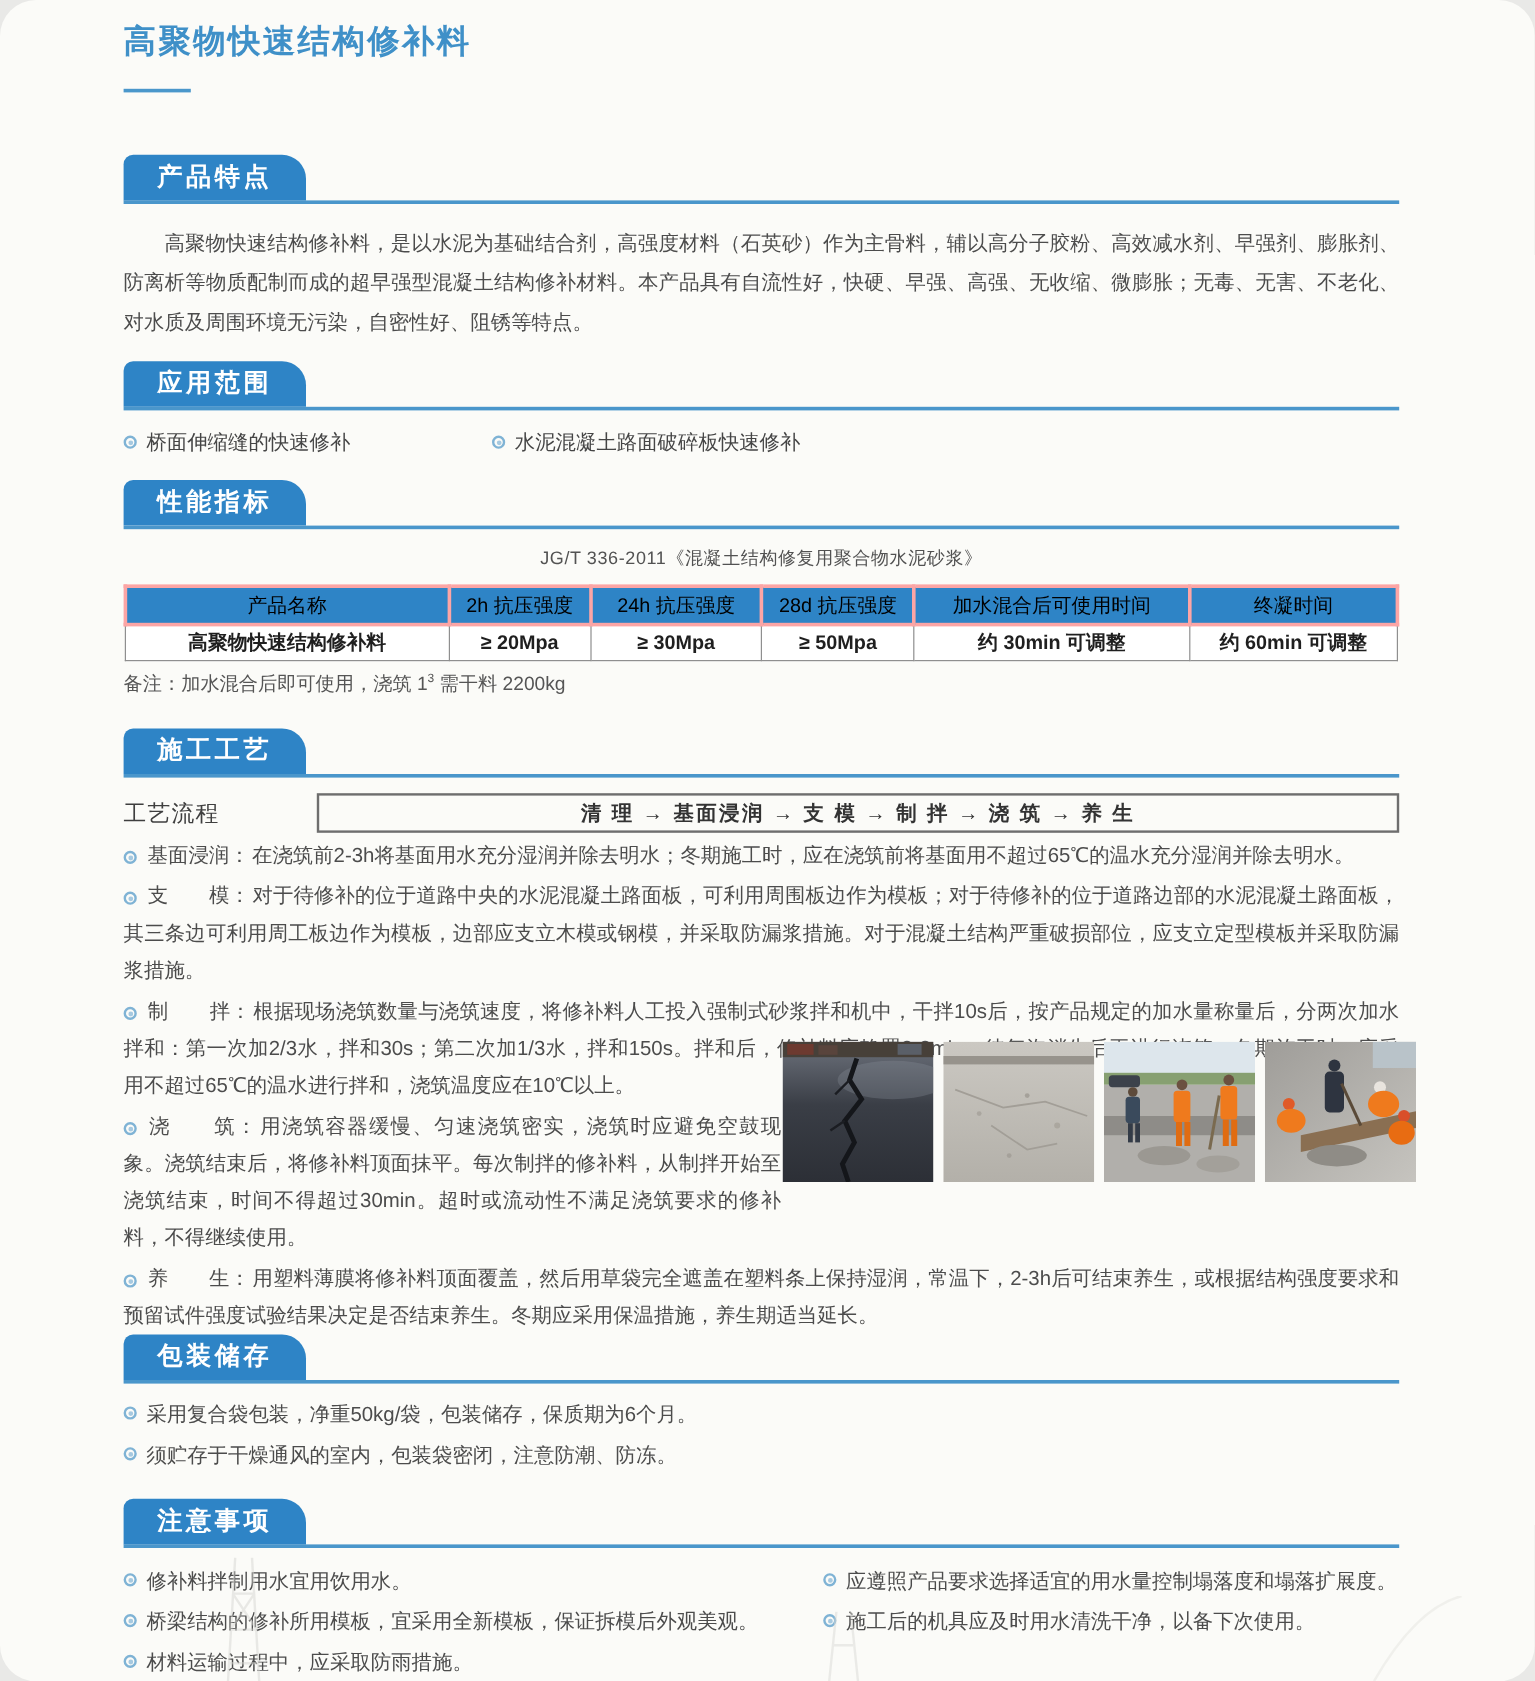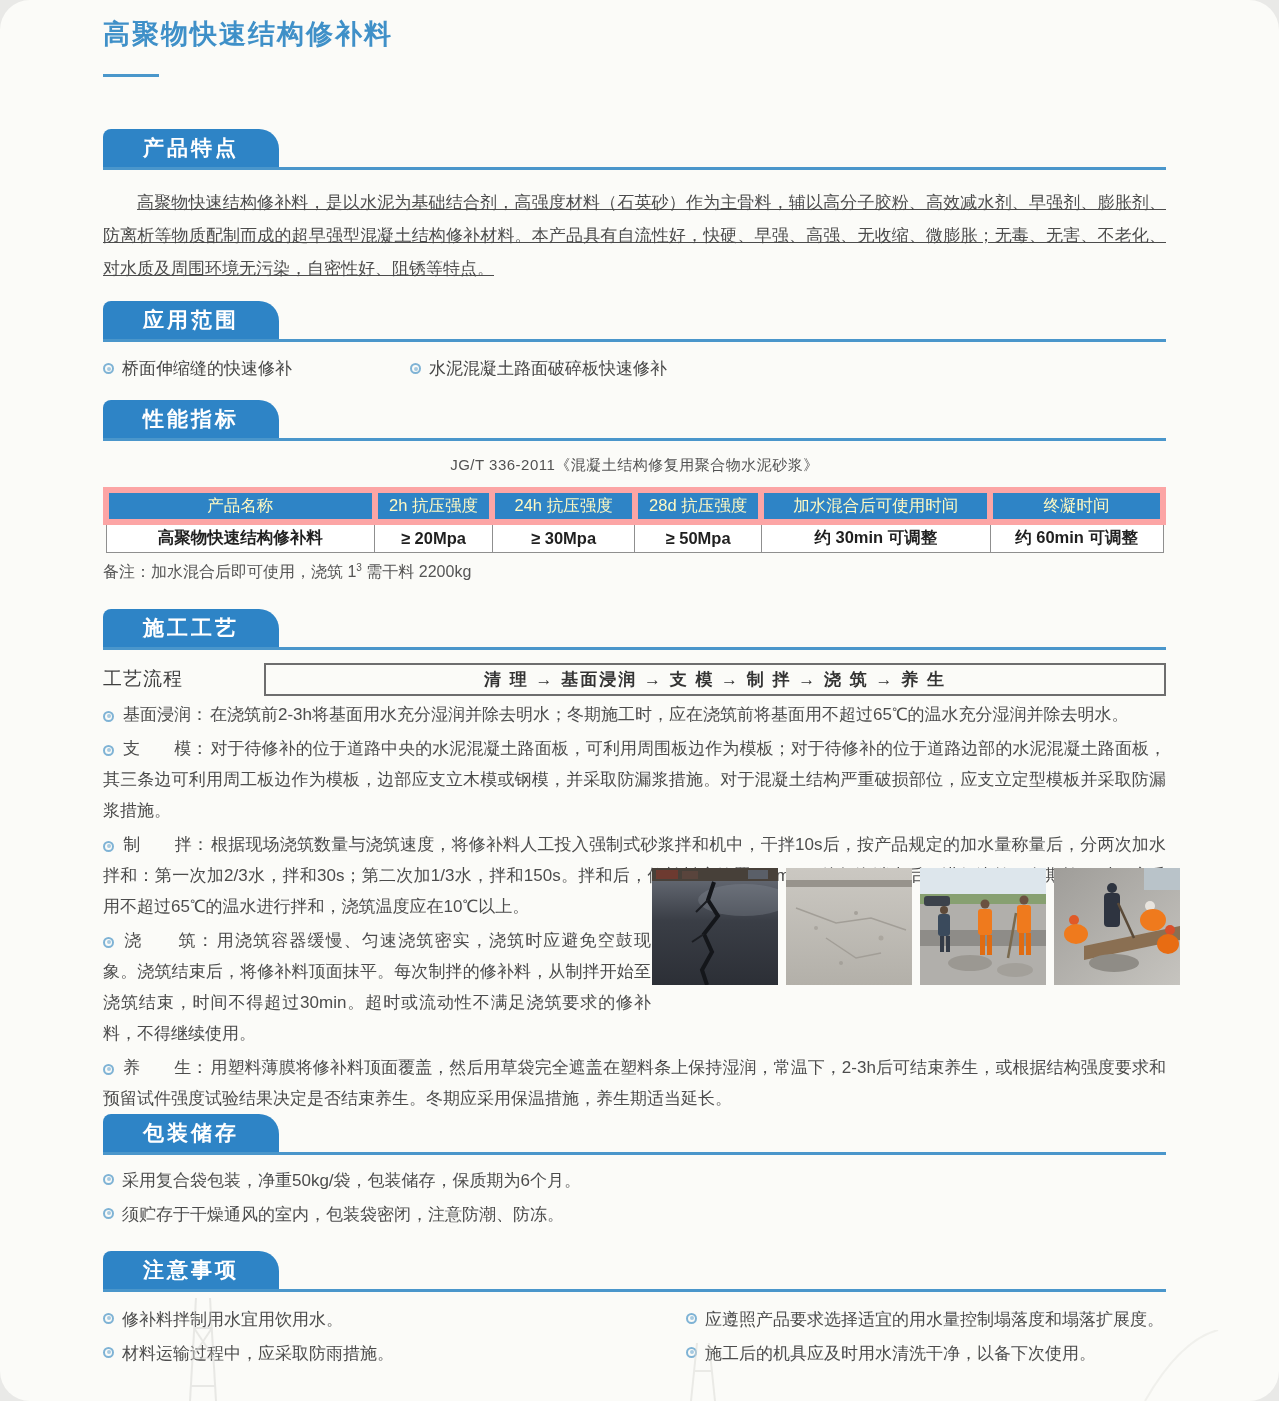--- a/index.html
+++ b/index.html
@@ -32,36 +32,36 @@
     border-bottom:3px solid #4a96cb;
     font-size:0;
   }
   .badge {
     display:inline-block;
     background:var(--accent);
     color:#fff;
     font-size:21px; font-weight:bold;
     letter-spacing:3px;
     line-height:38px;
-    padding:0 40px;
+    padding:0 28px;
     border-radius:8px 20px 0 0;
   }
   .mt-features { margin-top:52px; }
   .mt-apps { margin-top:16px; }
   .mt-perf { margin-top:20px; }
   .mt-constr { margin-top:26px; }
   .mt-pack { }
   .mt-notes { margin-top:20px;text-decoration:underline; }
 
   .body-text {
     margin-top:16px;
     font-size:17px; line-height:33px;
     text-align:justify;
   }
-  .indent { text-indent:2em;text-decoration:underline; }
+  .indent { text-indent:2em; }
 
   .blt {
     display:inline-block;
     vertical-align:-2px;
     width:11px; height:11px;
     border:2.5px solid var(--accent-light);
     border-radius:50%;
     position:relative;
     margin-right:8px;
     flex:none;
@@ -79,24 +79,24 @@
 
   .standard { margin-top:15px; text-align:center; font-size:15px; color:#525252; letter-spacing:0.5px; }
 
   table.perf {
     margin-top:12px;
     width:1063px;
     border-collapse:collapse;
   }
   table.perf th {
     background:var(--accent);
-    color:#fef9c3; font-weight:normal;
+    color:#000000; font-weight:normal;
     font-size:16.5px;
     height:32px;
-    border:6px solid #fca5a5;
+    border:3px solid #fca5a5;
     margin-left:35px;
   }
   table.perf td {
     background:#fff;
     color:#1f1f1f; font-weight:bold;
     font-size:16.5px;
     height:30px;
     text-align:center;
     border:1px solid #8f8f8f;
   }
@@ -238,20 +238,24 @@
       <span class="badge">注意事项</span>
     </div>
     <div class="notes-cols">
       <div class="notes-left">
         <div class="note-item">
             <span class="blt"></span>
             <span>修补料拌制用水宜用饮用水。</span>
           </div>
         <div class="note-item">
             <span class="blt"></span>
+            <span>桥梁结构的修补所用模板，宜采用全新模板，保证拆模后外观美观。</span>
+          </div>
+        <div class="note-item">
+            <span class="blt"></span>
             <span>材料运输过程中，应采取防雨措施。</span>
           </div>
 
       </div>
       <div class="notes-right">
         <div class="note-item">
             <span class="blt"></span>
             <span>应遵照产品要求选择适宜的用水量控制塌落度和塌落扩展度。</span>
           </div>
         <div class="note-item">

